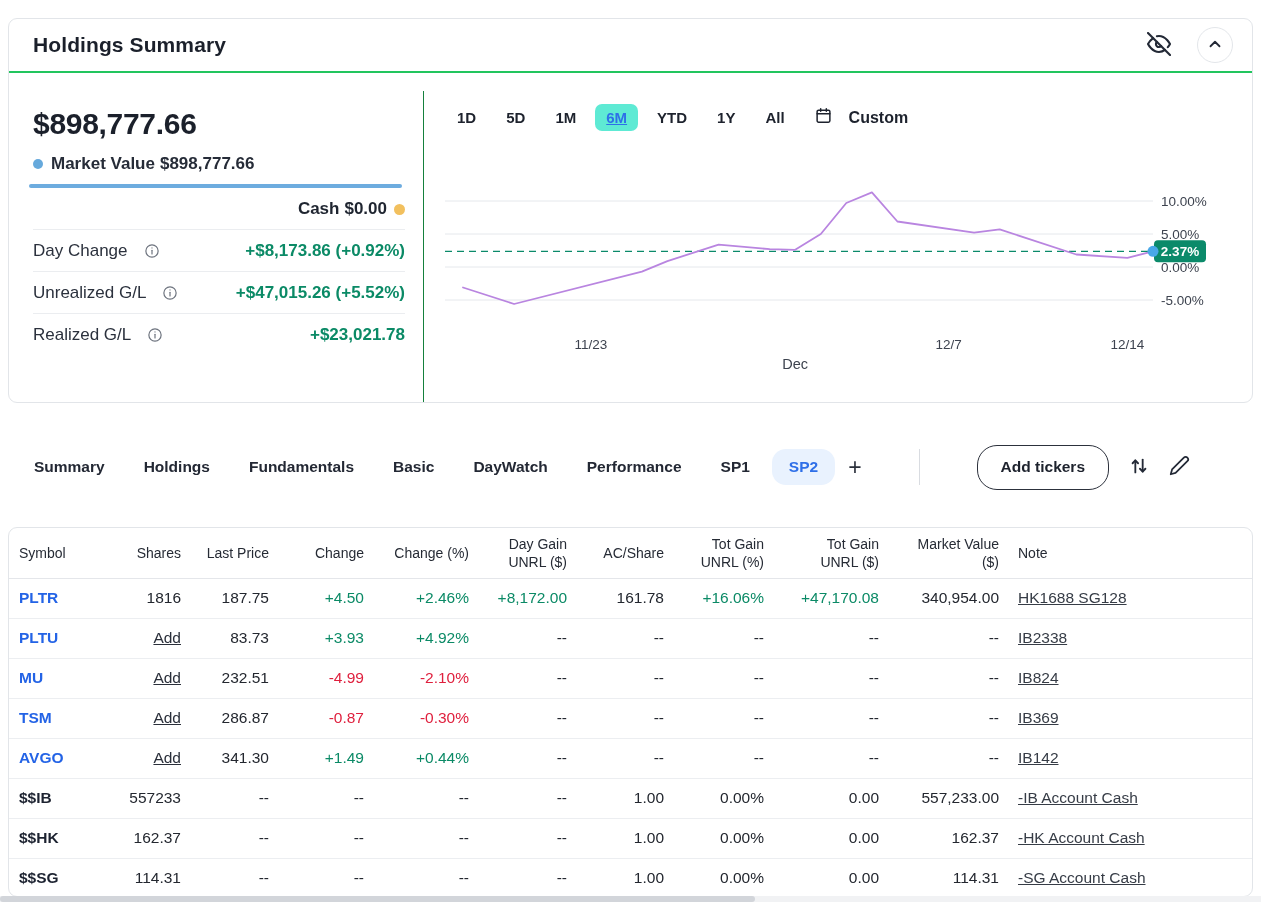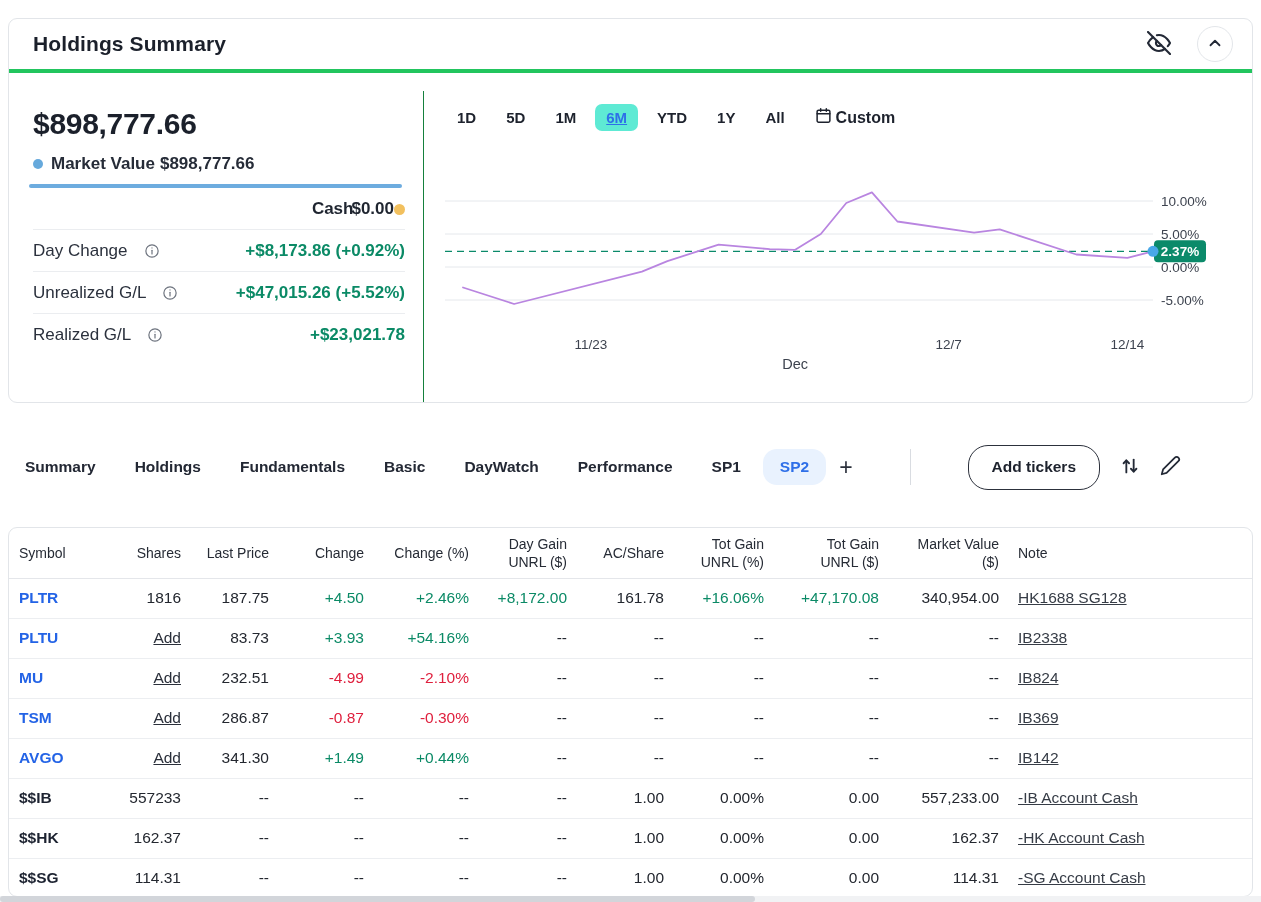--- a/index.html
+++ b/index.html
@@ -2,52 +2,52 @@
 <html><head>
 <meta charset="utf-8">
 <style>
   * { margin:0; padding:0; box-sizing:border-box; }
   html,body { width:1261px; height:902px; background:#fff; overflow:hidden;
     font-family:"Liberation Sans", sans-serif; color:#23272f; }
   .card { position:absolute; background:#fff; border:1px solid #e2e5e9; border-radius:9px; }
   
   #summary-card { left:8px; top:18px; width:1245px; height:385px; }
   .card-head { height:54px; display:flex; align-items:center; padding:0 19px 0 24px;
-    border-bottom:4px solid #22c55e; }
+    border-bottom:2px solid #22c55e; }
   .card-title { font-size:21px; font-weight:800; color:#1b202b; letter-spacing:.1px; }
   .head-icons { margin-left:auto; display:flex; align-items:center; gap:26px; }
   .icon-btn { background:none; border:none; cursor:pointer; display:flex; align-items:center; justify-content:center; color:#232936; }
   .circle-btn { width:36px; height:36px; border:1px solid #e3e6ea; border-radius:50%; }
   
   #summary-left { position:absolute; left:24px; top:72px; width:372px; }
   .total-value { margin-top:16px; font-size:30px; font-weight:800; color:#1b202b; letter-spacing:-.3px; }
   .mv-row { margin-top:13px; display:flex; align-items:center; gap:8px; font-size:17px; font-weight:600; color:#262c38; }
   .dot { width:10px; height:10px; border-radius:50%; }
   .dot-blue { background:#66a9dc; }
   .dot-yellow { background:#f2c05e; width:11px; height:11px; }
   .mv-bar { margin-top:10px; margin-left:-4px; width:373px; height:4px; border-radius:2px; background:#6dacdf; }
-  .cash-row { margin-top:9px; display:flex; justify-content:flex-end; align-items:center; 
+  .cash-row { margin-top:9px; display:flex; justify-content:flex-end; align-items:center; gap:7px;
     font-size:17px; font-weight:600; color:#1f2530; height:24px; }
   .metrics { margin-top:8px; }
   .metric-row { height:42px; display:flex; align-items:center; border-top:1px solid #ebedf0; }
   .metric-label { display:flex; align-items:center; gap:16px; font-size:17px; font-weight:500; color:#2b313d; }
   .metric-value { margin-left:auto; font-size:17px; font-weight:600; color:#0b8a66; }
   .info-ic { width:16px; height:16px; color:#6d737e; }
   
   #chart-pane { position:absolute; left:414px; top:72px; right:0; bottom:0; border-left:1px solid #15803d; }
   .ranges { display:flex; align-items:center; gap:8px; margin:11px 0 0 22px; }
   .range { font-size:15px; font-weight:700; color:#1d222d; padding:5px 11px; border-radius:7px; cursor:pointer; }
   .range.active { background:#5eead4; color:#2e6fe8;text-decoration:underline; }
-  .custom-range { display:flex; align-items:center; gap:4px; padding:5px 11px; font-size:16px; font-weight:700; color:#1d222d; cursor:pointer; }
+  .custom-range { display:flex; align-items:center; gap:17px; padding:5px 11px; font-size:16px; font-weight:700; color:#1d222d; cursor:pointer; }
   #chart-svg { position:absolute; left:0; top:0; }
   .ax { font-size:13.5px; fill:#3d434f; }
   .axm { font-size:14.5px; fill:#3d434f; }
   .badge-t { font-size:13.5px; font-weight:700; fill:#ffffff; }
   
-  #tabsbar { position:absolute; left:8px; top:446px; width:1245px; height:42px; display:flex; align-items:center; gap:5px; }
+  #tabsbar { position:absolute; left:17px; top:446px; width:1245px; height:42px; display:flex; align-items:center; gap:5px; }
   .tab { font-size:15.5px; font-weight:700; color:#232834; padding:9px 17px; border-radius:8px; cursor:pointer; white-space:nowrap; }
   .tab.active { background:#e9f2fe; color:#2e6fe8;border-radius:14px; }
   .plus-btn { background:none;border:none; font-size:23px; font-weight:400; color:#2a2f3a; padding:0 8px; cursor:pointer; line-height:1; }
   .vdiv { width:1px; height:36px; background:#d9dce1; margin-left:44px; }
   .pill-btn { margin-left:52px; height:45px; padding:0 23px; border:1.4px solid #2c313c; border-radius:20px;
     background:#fff; font-family:inherit; font-size:15.5px; font-weight:700; color:#1d222d; cursor:pointer; }
   .tool-ic { margin-left:14px; }
   
   #table-card { left:8px; top:527px; width:1245px; height:370px; overflow:hidden; }
   table.htable { width:100%; border-collapse:collapse; table-layout:fixed; }
@@ -295,21 +295,21 @@
           <td class="r"><span class="pos">+16.06%</span></td>
           <td class="r"><span class="pos">+47,170.08</span></td>
           <td class="r">340,954.00</td>
           <td class="l note-col"><span class="note-link">HK1688 SG128</span></td>
         </tr>
         <tr>
           <td class="l first"><span class="sym">PLTU</span></td>
           <td class="r"><span class="add-link">Add</span></td>
           <td class="r">83.73</td>
           <td class="r"><span class="pos">+3.93</span></td>
-          <td class="r"><span class="pos">+54.16%</span></td>
+          <td class="r"><span class="pos">+4.92%</span></td>
           <td class="r">--</td>
           <td class="r">--</td>
           <td class="r">--</td>
           <td class="r">--</td>
           <td class="r">--</td>
           <td class="l note-col"><span class="note-link">IB2338</span></td>
         </tr>
         <tr>
           <td class="l first"><span class="sym">MU</span></td>
           <td class="r"><span class="add-link">Add</span></td>

